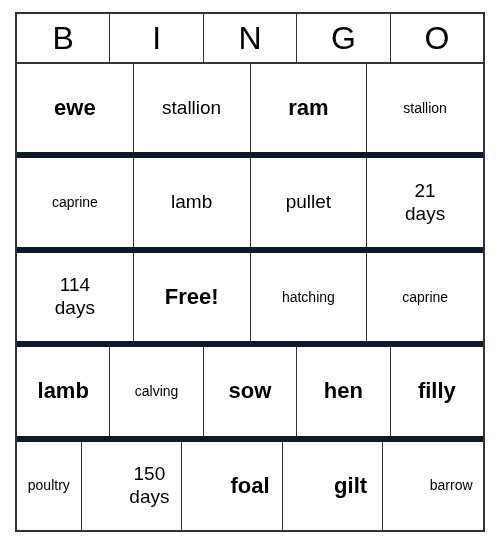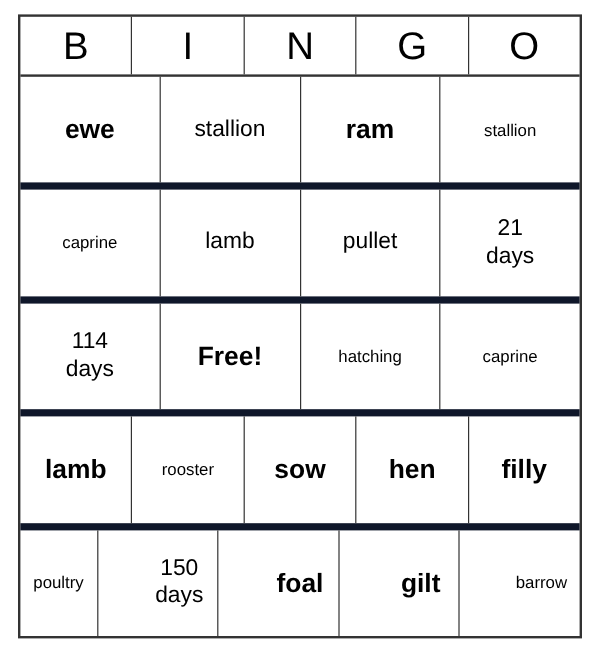--- a/index.html
+++ b/index.html
@@ -117,21 +117,21 @@
         <div class="bingo-cell medium">21<br>days</div>
       </div>
       <div class="bingo-row">
         <div class="bingo-cell medium">114<br>days</div>
         <div class="bingo-cell large">Free!</div>
         <div class="bingo-cell small">hatching</div>
         <div class="bingo-cell small">caprine</div>
       </div>
       <div class="bingo-row">
         <div class="bingo-cell large">lamb</div>
-        <div class="bingo-cell small">rooster</div>
+        <div class="bingo-cell small">calving</div>
         <div class="bingo-cell large">sow</div>
         <div class="bingo-cell large">hen</div>
         <div class="bingo-cell large">filly</div>
       </div>
       <div class="bingo-row">
         <div class="bingo-cell small">poultry</div>
         <div class="bingo-cell medium">150<br>days</div>
         <div class="bingo-cell large">foal</div>
         <div class="bingo-cell large">gilt</div>
         <div class="bingo-cell small">barrow</div>

